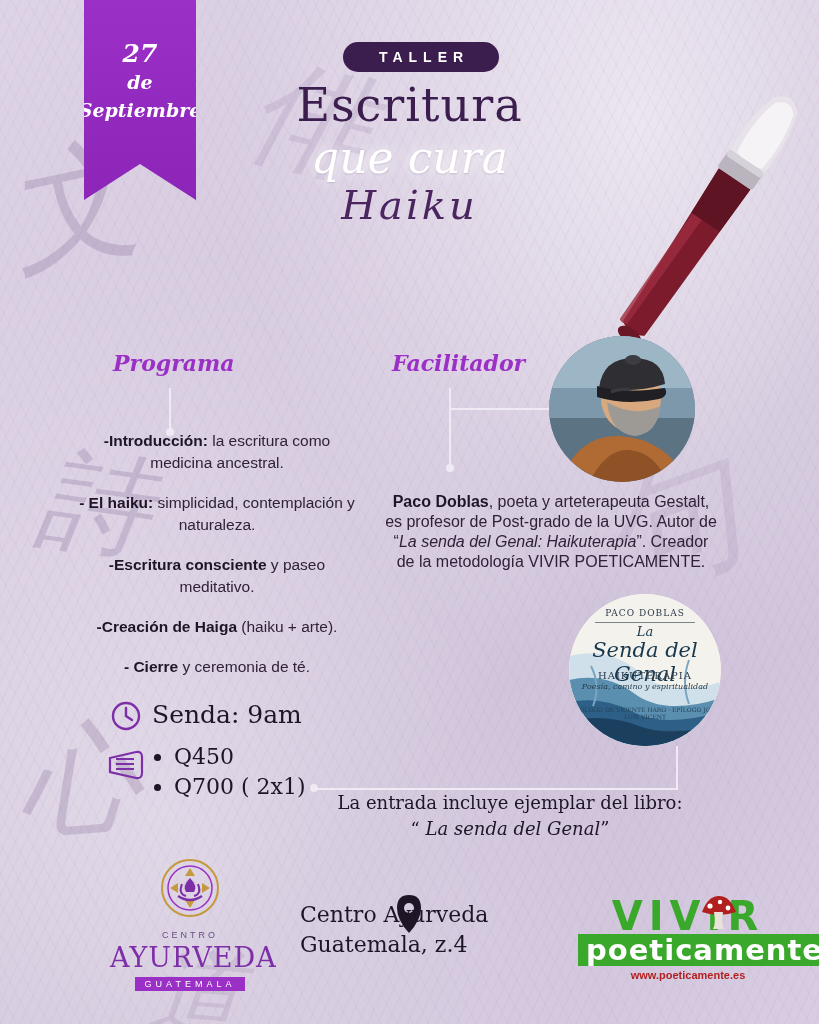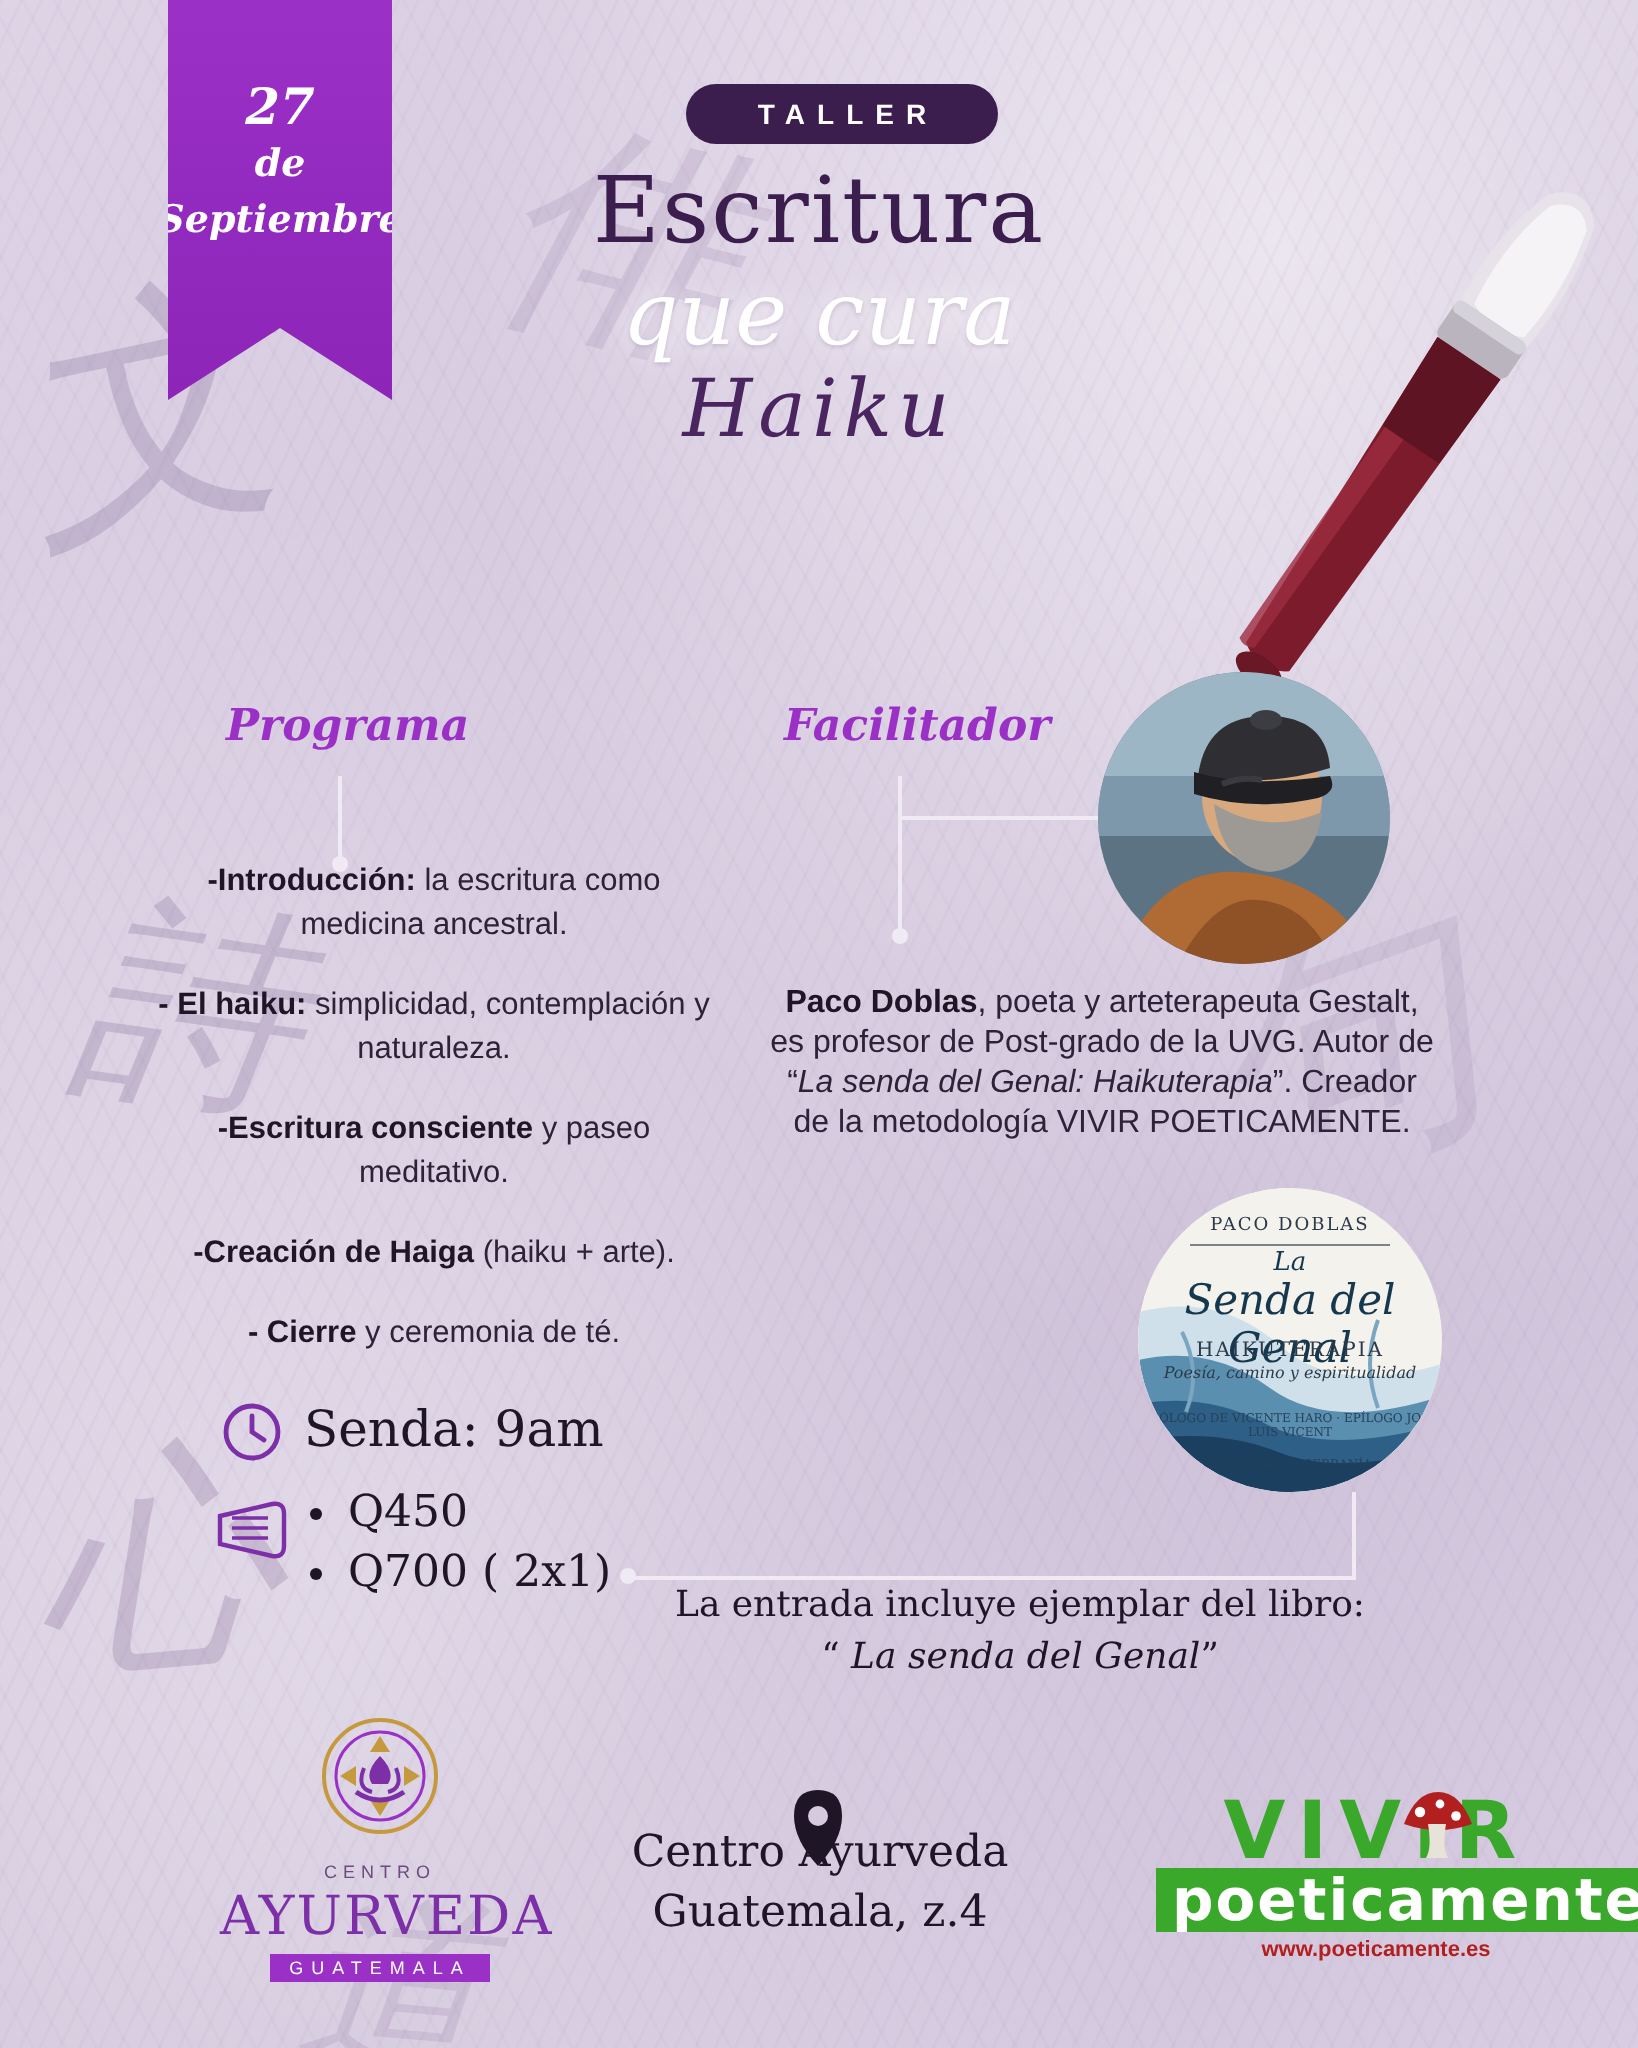--- a/index.html
+++ b/index.html
@@ -318,26 +318,24 @@
   .ayur-sub2 {
     font-size: 9px; letter-spacing: 4px; color: #ffffff;
     background: #9b30c7; display: inline-block; padding: 2px 10px; margin-top: 2px;
   }
 
   .venue {
     position: absolute;
     left: 300px;
     top: 900px;
     width: 220px;
-    text-align: center;
     font-family: "DejaVu Serif", serif;
     font-size: 22px;
     line-height: 30px;
     color: #1e1526;
-    margin-top: 12px;
   }
   .pin-icon { position: absolute; left: 392px; top: 893px; }
 
   .vivir {
     position: absolute;
     left: 578px;
     top: 898px;
     width: 220px;
     text-align: center;
   }

